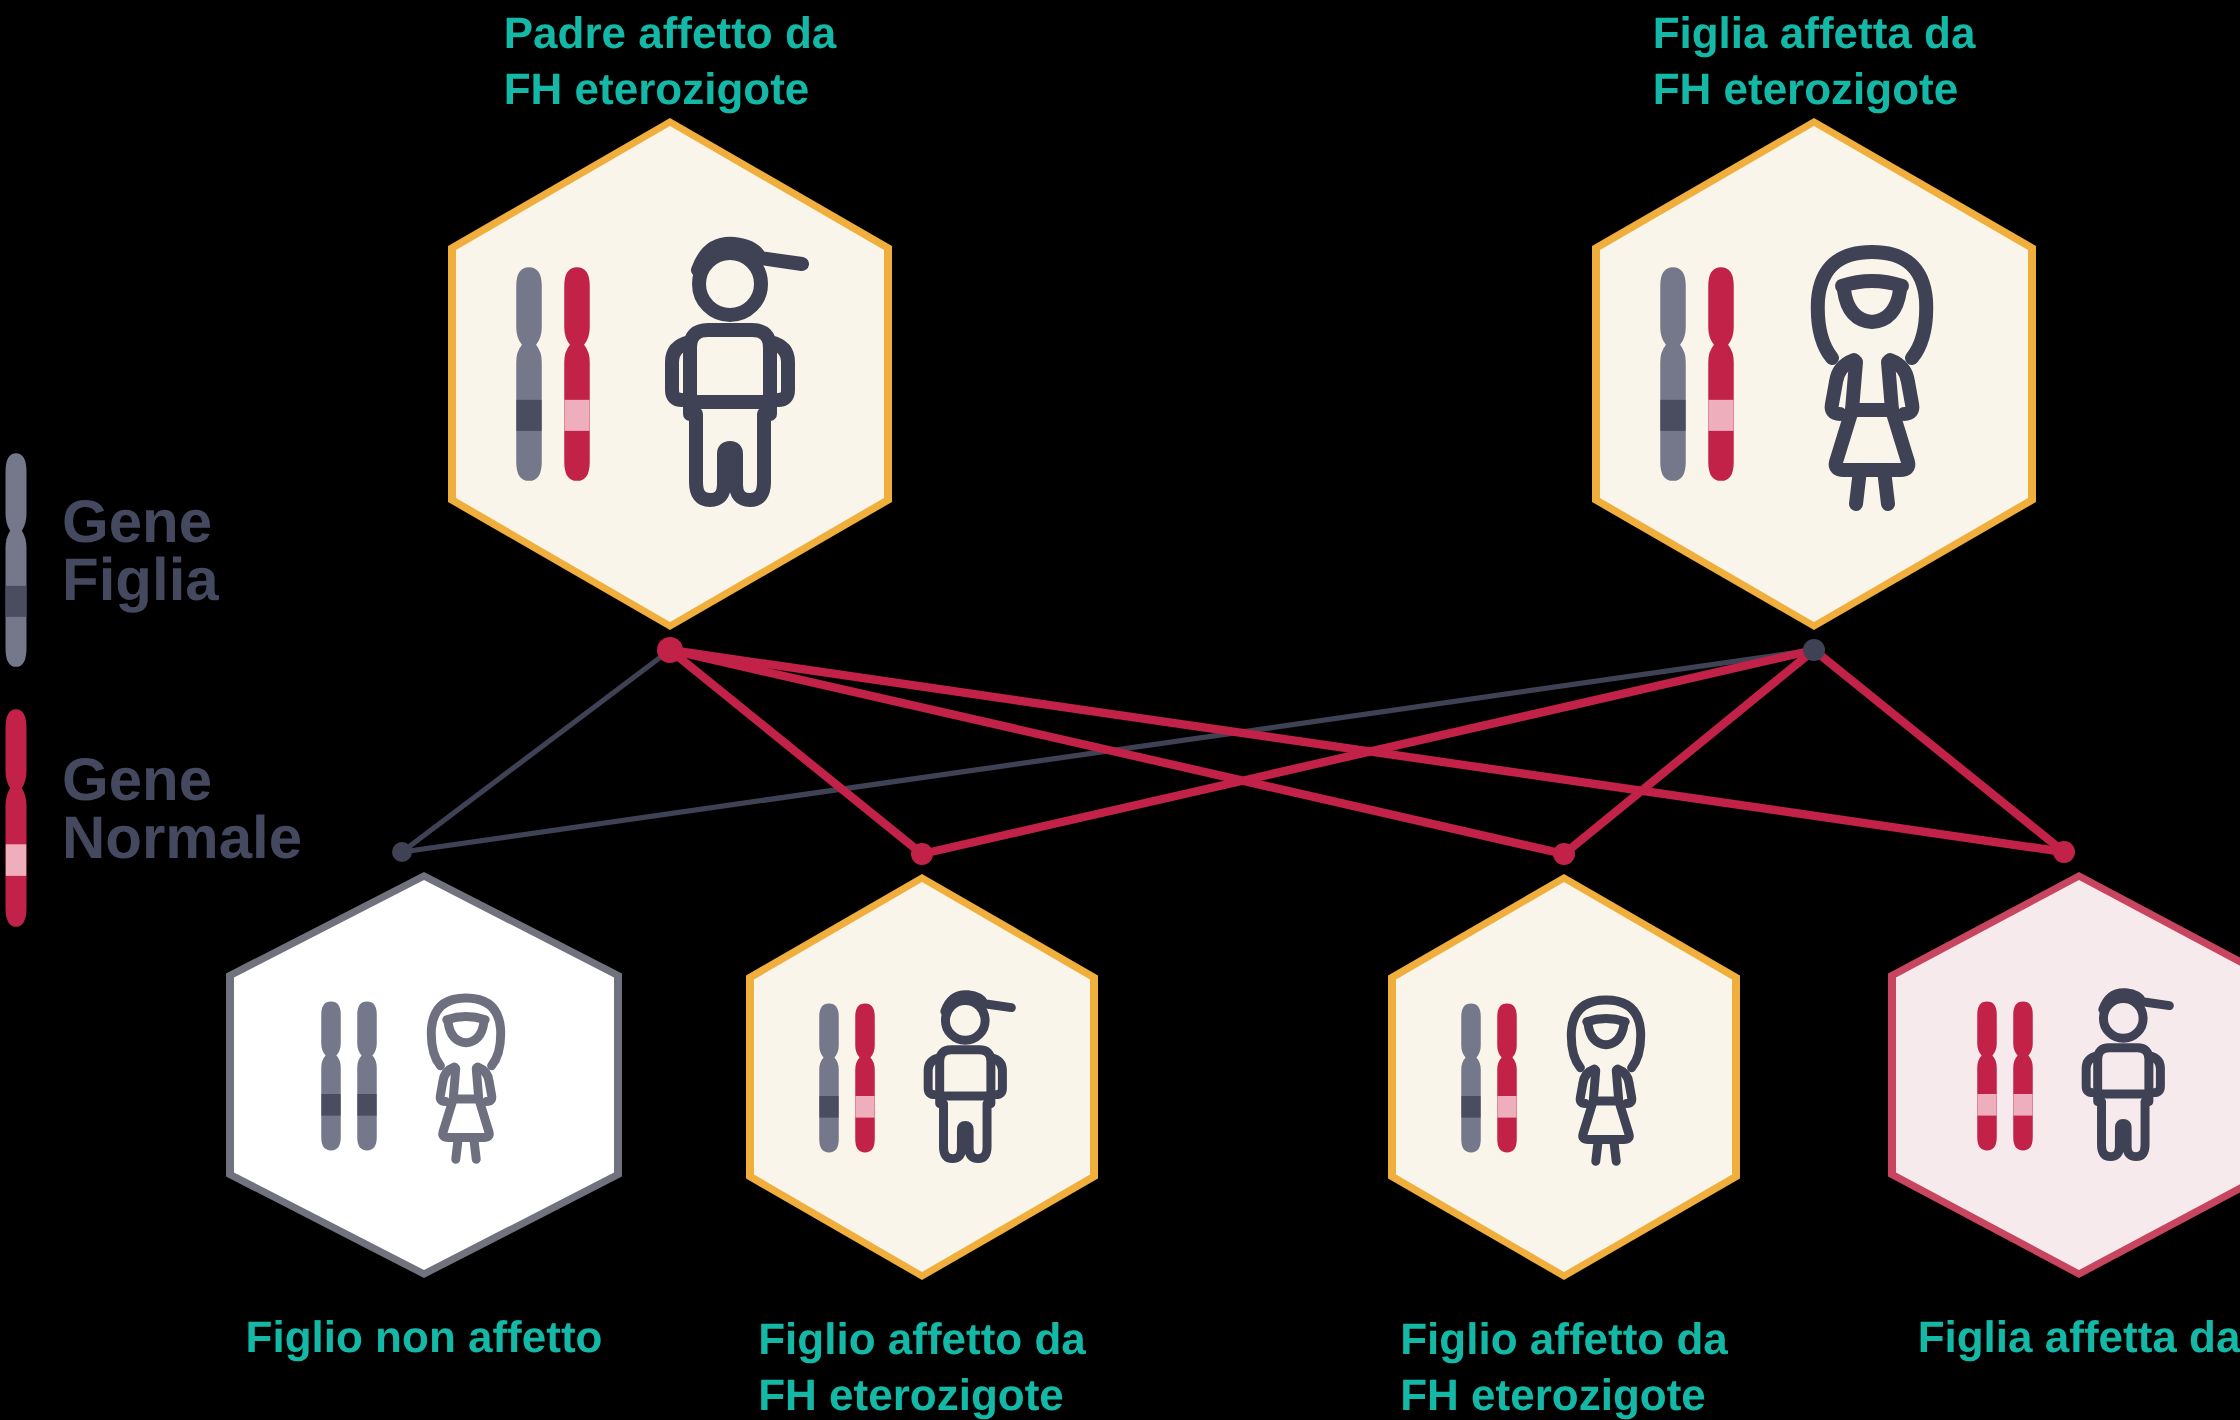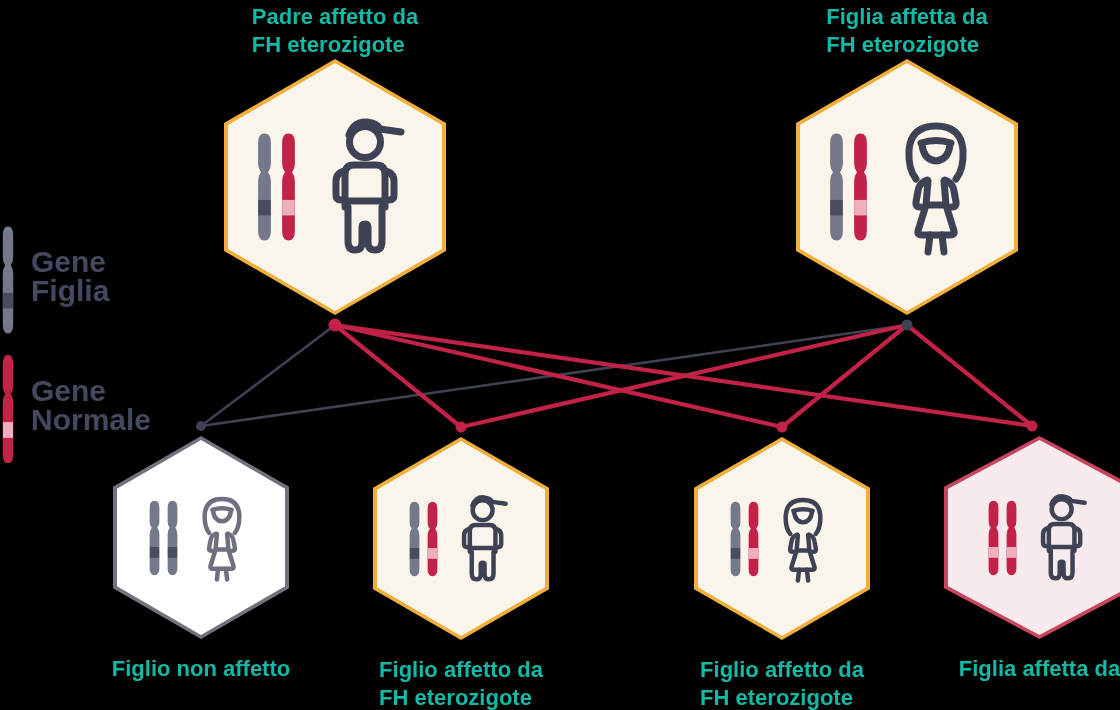--- a/index.html
+++ b/index.html
@@ -11,21 +11,21 @@
   #stage{
     position:relative;
     width:1120px;height:710px;
     background:#000;
     overflow:hidden;
   }
   #lines-layer{position:absolute;left:0;top:0;z-index:1;}
   .node{position:absolute;z-index:2;}
   #node-father { left:224px; top:59px;  width:222px; height:256px; }
   #node-mother { left:796px; top:59px;  width:222px; height:256px; }
-  #node-child1 { left:113px; top:436px; width:176px; height:203px; }
+  #node-child1 { left:113px; top:436px; width:198px; height:203px; }
   #node-child2 { left:373px; top:437px; width:176px; height:203px; }
   #node-child3 { left:694px; top:437px; width:176px; height:203px; }
   #node-child4 { left:944px; top:436px; width:191px; height:203px; }
 
   .hex-outer{
     position:absolute;inset:0;
     clip-path:polygon(50% 0,100% 25%,100% 75%,50% 100%,0 75%,0 25%);
   }
   .hex-inner{
     position:absolute;inset:4px;

